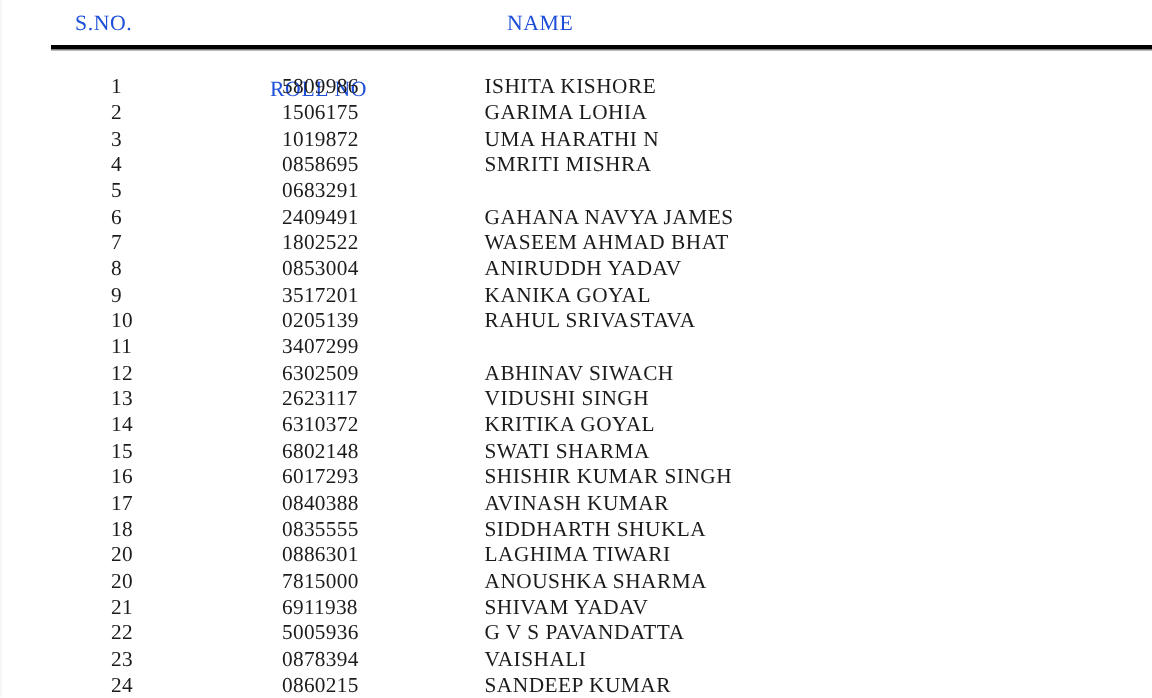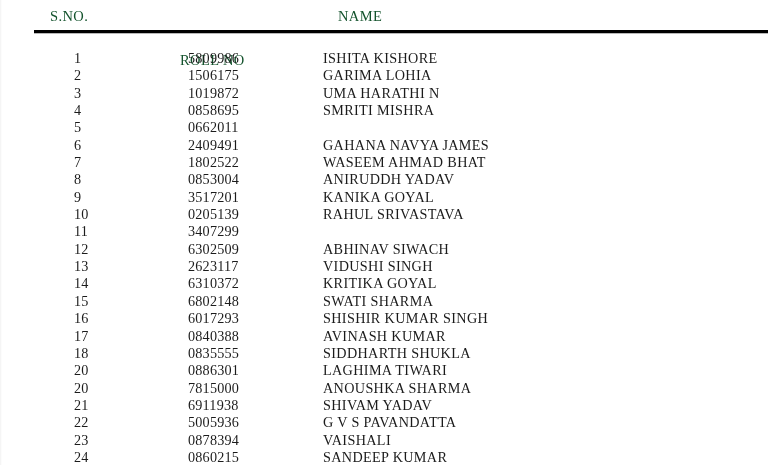--- a/index.html
+++ b/index.html
@@ -30,21 +30,21 @@
     position: absolute;
     top: 8px;
     left: 0;
     width: 768px;
     height: 22px;
   }
   .th {
     position: absolute;
     font-size: 14.5px;
     letter-spacing: 0.4px;
-    color: #14532d;
+    color: #1d4ed8;
     white-space: nowrap;
     top: 0;
   }
   .th-sno   { left: 50px;  }
   .th-roll  { left: 180px; margin-top: 44px; }
   .th-name  { left: 338px; text-align: right; }
 
   
   .header-rule {
     position: absolute;
@@ -130,21 +130,21 @@
         <span class="cell c-roll">1019872</span>
         <span class="cell c-name">UMA HARATHI N</span>
       </div>
       <div class="row">
         <span class="cell c-sno">4</span>
         <span class="cell c-roll">0858695</span>
         <span class="cell c-name">SMRITI MISHRA</span>
       </div>
       <div class="row">
         <span class="cell c-sno">5</span>
-        <span class="cell c-roll">0662011</span>
+        <span class="cell c-roll">0683291</span>
       </div>
       <div class="row">
         <span class="cell c-sno">6</span>
         <span class="cell c-roll">2409491</span>
         <span class="cell c-name">GAHANA NAVYA JAMES</span>
       </div>
       <div class="row">
         <span class="cell c-sno">7</span>
         <span class="cell c-roll">1802522</span>
         <span class="cell c-name">WASEEM AHMAD BHAT</span>

